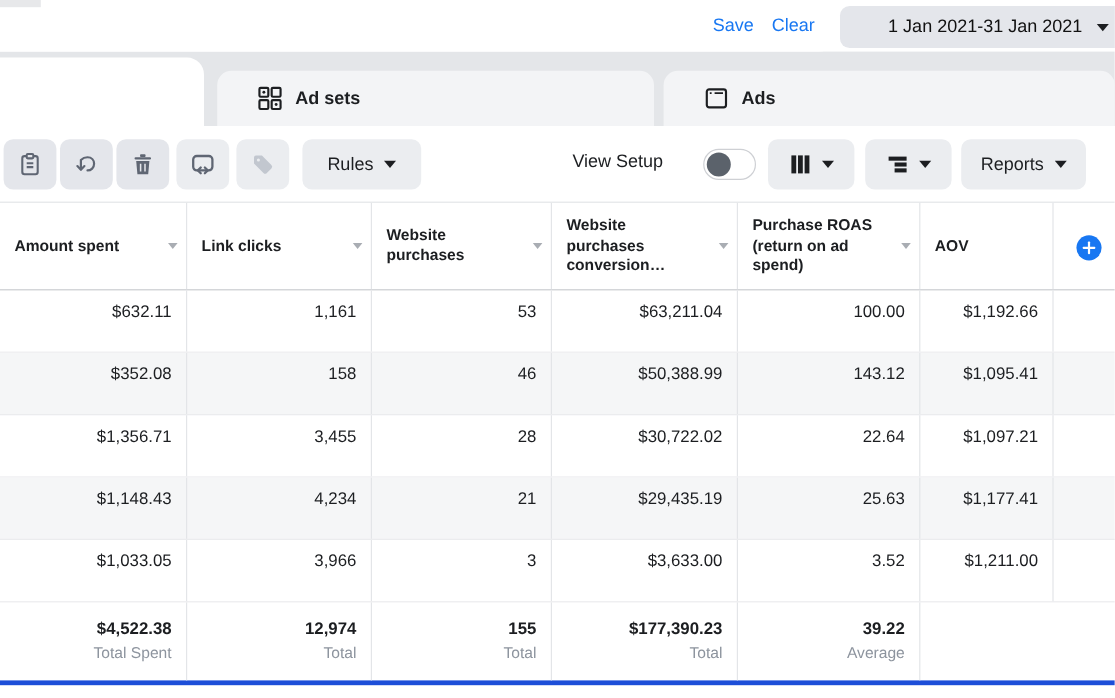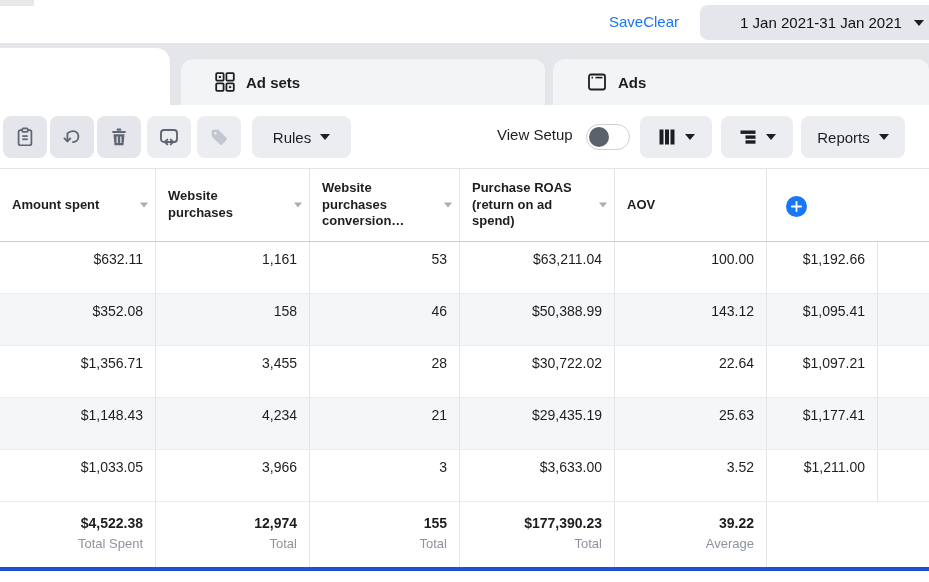--- a/index.html
+++ b/index.html
@@ -4,21 +4,21 @@
 <style>
   * { margin:0; padding:0; box-sizing:border-box; }
   html,body { width:929px; height:582px; overflow:hidden; background:#fff;
     font-family:"Liberation Sans","DejaVu Sans",sans-serif; color:#1c1e21; }
   .stage { position:relative; width:929px; height:582px; background:#fff; }
 
   
   .topbar { position:absolute; left:0; top:0; width:697px; height:43px; background:#fff;
     border-radius:0 0 14px 0; z-index:3; }
   .top-sliver { position:absolute; left:0; top:0; width:34px; height:6px; background:#e7e8ea; z-index:4; }
-  .savebar { position:absolute; right:18px; top:0; height:43px; display:flex; align-items:center; }
+  .savebar { position:absolute; right:18px; top:0; height:43px; display:flex; align-items:center; gap:15px; }
   .linkbtn { color:#1877f2; font-size:15px; cursor:pointer; }
   .datebtn { position:absolute; left:700px; top:5px; width:264px; height:35px; background:#e4e6eb;
     border-radius:8px; display:flex; align-items:center; justify-content:center; gap:12px;
     font-size:15px; color:#111; z-index:3; cursor:pointer; }
   .caret-dn { width:0; height:0; border-left:5px solid transparent; border-right:5px solid transparent;
     border-top:6px solid #1c1e21; }
 
   
   .tabband { position:absolute; left:0; top:43px; width:929px; height:62px; background:#e4e6e9; }
   .tab { position:absolute; display:flex; align-items:center; gap:10px; padding-left:24px;
@@ -29,21 +29,21 @@
   .tab-ads { left:553px; width:376px; }
 
   
   .content { position:absolute; left:0; top:105px; width:800px; height:477px; background:#fff; }
 
   
   .tbtn { position:absolute; top:11px; height:42px; border:none; border-radius:8px; cursor:pointer;
     display:flex; align-items:center; justify-content:center; background:#e4e6eb; }
   .tbtn.lt { background:#ebedf0; }
   .tbtn.txt { gap:9px; font-size:15px; color:#1c1e21; font-family:inherit; }
-  .vslabel { position:absolute; left:497px; top:21px; font-size:15px; color:#1c1e21; }
+  .vslabel { position:absolute; left:477px; top:21px; font-size:15px; color:#1c1e21; }
   .toggle { position:absolute; left:586px; top:19px; width:44px; height:26px; background:#fff;
     border:1.5px solid #ced0d4; border-radius:13px; cursor:pointer; }
   .knob { position:absolute; left:2px; top:1.5px; width:20px; height:20px; border-radius:50%; background:#5b626b; }
 
   
   .tbl { position:absolute; left:0; top:63px; width:929px; }
   .trow, .thead, .tfoot { display:grid; grid-template-columns:156px 154px 150px 155px 152px 111px 51px; }
   .thead { height:74px; border-top:1px solid #e3e5e8; border-bottom:1px solid #caccd0; }
   .th { position:relative; display:flex; align-items:center; padding:6px 26px 6px 12px;
     font-size:13px; font-weight:700; line-height:1.3; border-right:1px solid #e3e5e8; cursor:pointer; }
@@ -198,20 +198,24 @@
     </button>
 
     <div class="tbl">
 
       <div class="thead">
         <div class="th">
           <span>Amount spent</span>
           <span class="sortcaret"></span>
         </div>
         <div class="th">
+          <span>Link clicks</span>
+          <span class="sortcaret"></span>
+        </div>
+        <div class="th">
           <span>Website purchases</span>
           <span class="sortcaret"></span>
         </div>
         <div class="th">
           <span>Website purchases conversion…</span>
           <span class="sortcaret"></span>
         </div>
         <div class="th">
           <span>Purchase ROAS (return on ad spend)</span>
           <span class="sortcaret"></span>

